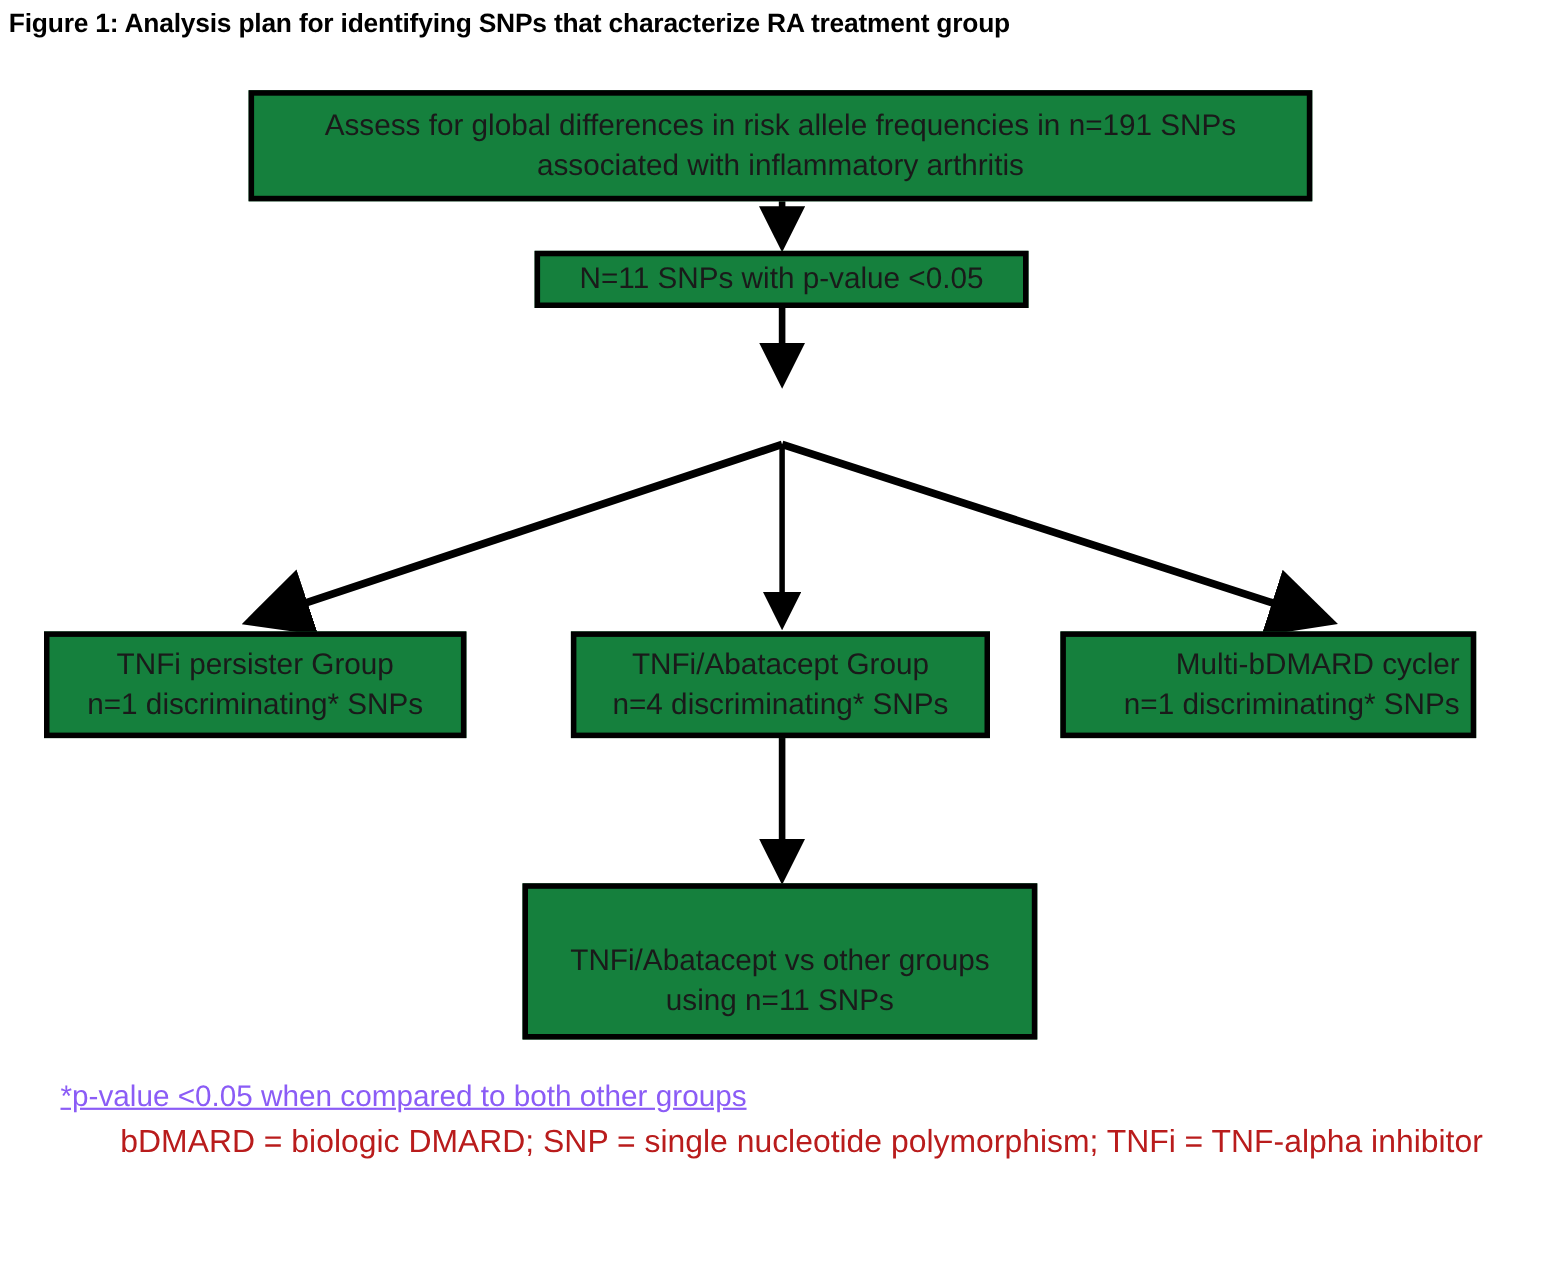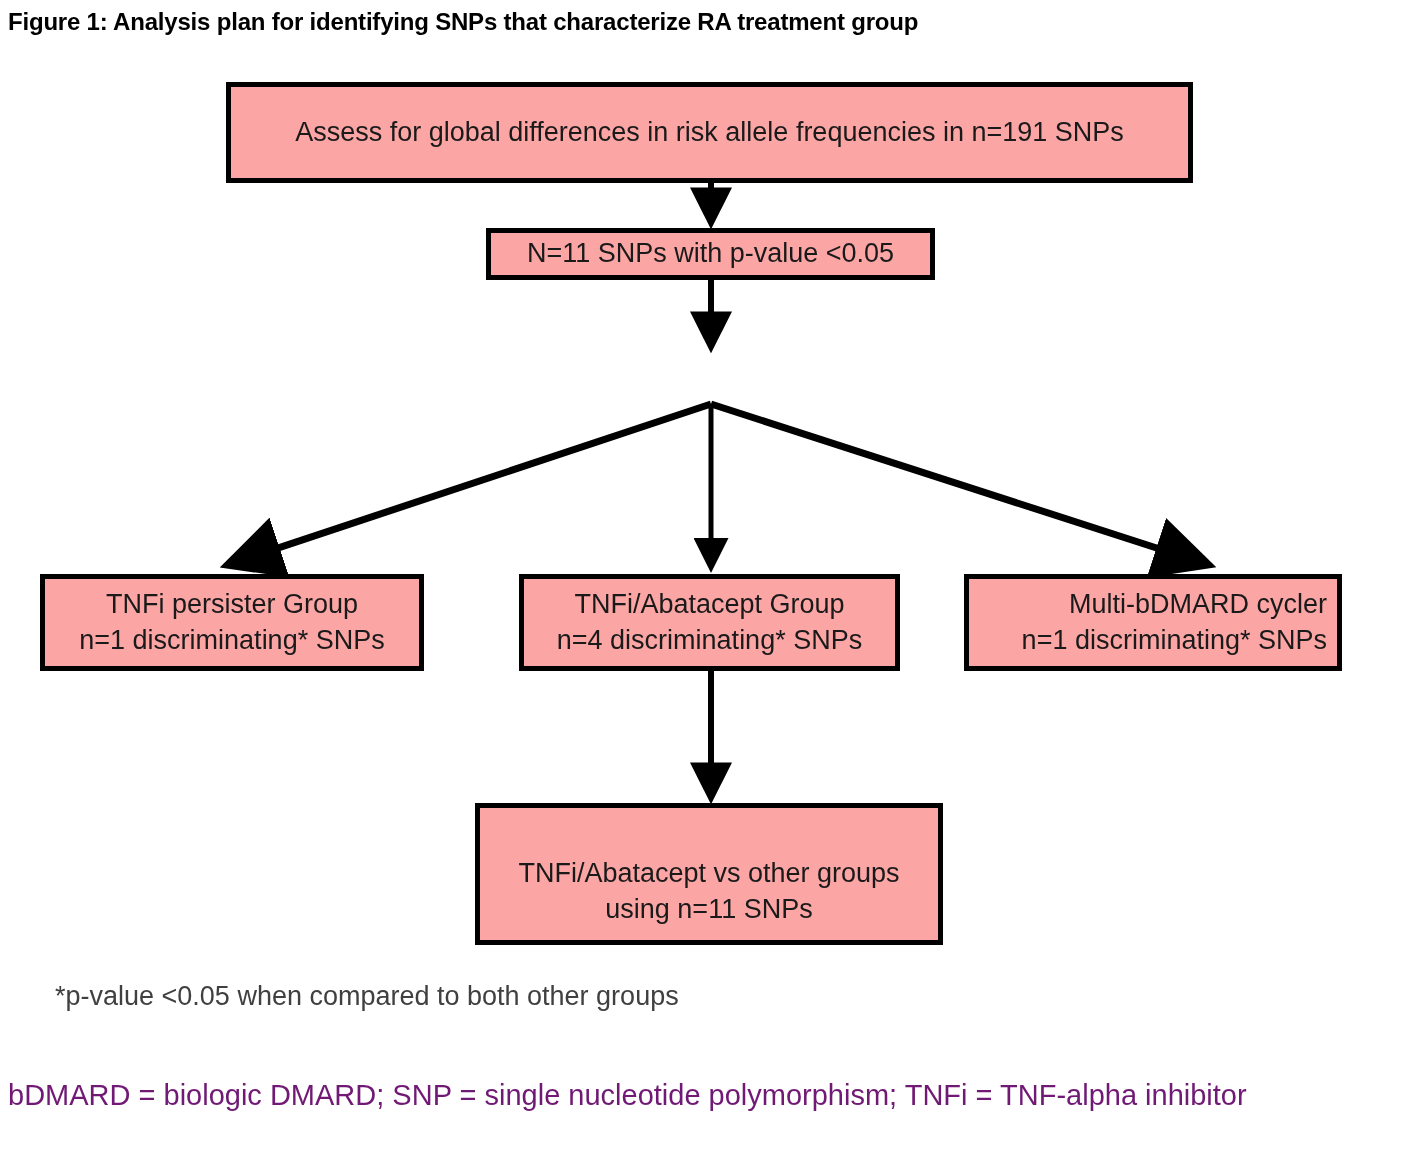--- a/index.html
+++ b/index.html
@@ -27,21 +27,21 @@
     font-size: 24px;
     font-weight: bold;
     letter-spacing: -0.2px;
     line-height: 1.15;
     color: #000000;
   }
   .node {
     position: absolute;
     box-sizing: border-box;
     border: 5px solid #000000;
-    background: #fca5a5;
+    background: #15803d;
     display: flex;
     align-items: center;
     justify-content: center;
     text-align: center;
     font-size: 27px;
     line-height: 1.30;
     color: #1a1a1a;
     padding: 2px 10px;
   }
   .node .txt { display: block; width: 100%; }
@@ -61,31 +61,33 @@
     width: 1418px;
     height: 1150px;
     pointer-events: none;
   }
 
   .note-star {
     position: absolute;
     left: 55px;
     top: 981px;
     font-size: 27px;
-    color: #404040;
+    color: #8b5cf6;
     white-space: nowrap;
+    text-decoration: underline;
   }
   .legend {
     position: absolute;
     left: 8px;
-    top: 1076px;
+    top: 1019px;
     width: 1340px;
     font-size: 29px;
     line-height: 1.32;
-    color: #701a75;
+    color: #b91c1c;
+    text-align: right;
   }
 </style>
 </head>
 <body>
 
 <div id="page">
 
   <div class="fig-title">Figure 1: Analysis plan for identifying SNPs that characterize RA treatment group</div>
 
   <svg id="arrows" viewBox="0 0 1418 1150" width="1418" height="1150" aria-hidden="true">
@@ -107,20 +109,21 @@
     <line x1="711" y1="404" x2="711" y2="566" stroke="#000000" stroke-width="5" marker-end="url(#arrowhead)"></line>
 
     <line x1="711" y1="404" x2="1203" y2="563" stroke="#000000" stroke-width="7" marker-end="url(#arrowhead-thin)"></line>
 
     <line x1="711" y1="671" x2="711" y2="796" stroke="#000000" stroke-width="6" marker-end="url(#arrowhead)"></line>
   </svg>
 
   <div class="node" id="box-global">
     <span class="txt">
       <span>Assess for global differences in risk allele frequencies in n=191 SNPs</span><br>
+      <span>associated with inflammatory arthritis</span>
     </span>
   </div>
 
   <div class="node" id="box-nsnps">
     <span class="txt">
       <span>N=11 SNPs with p-value &lt;0.05</span>
     </span>
   </div>
 
 

